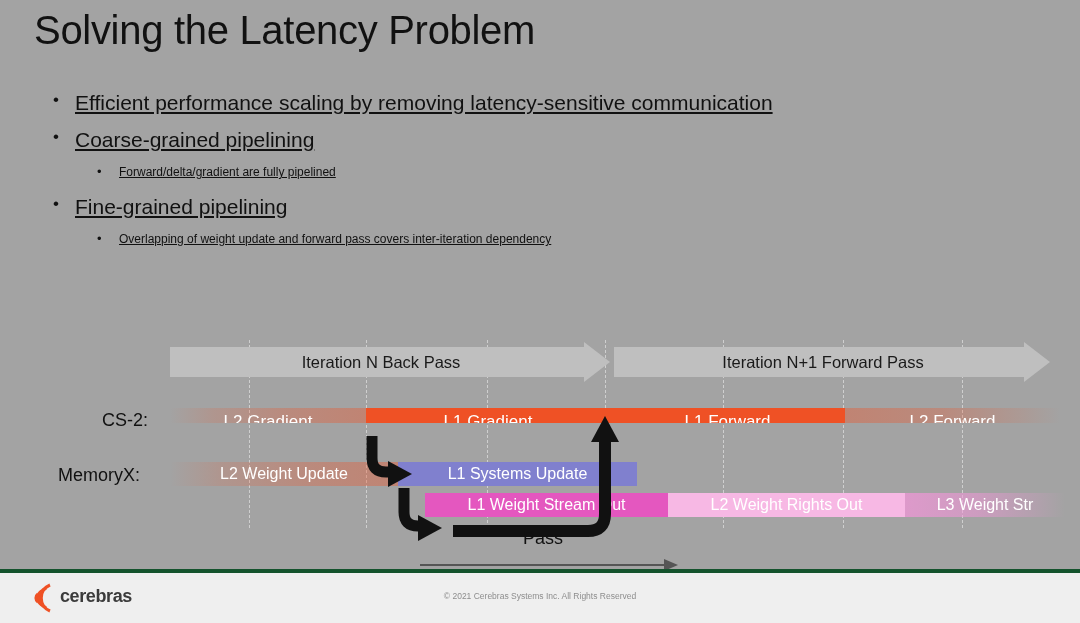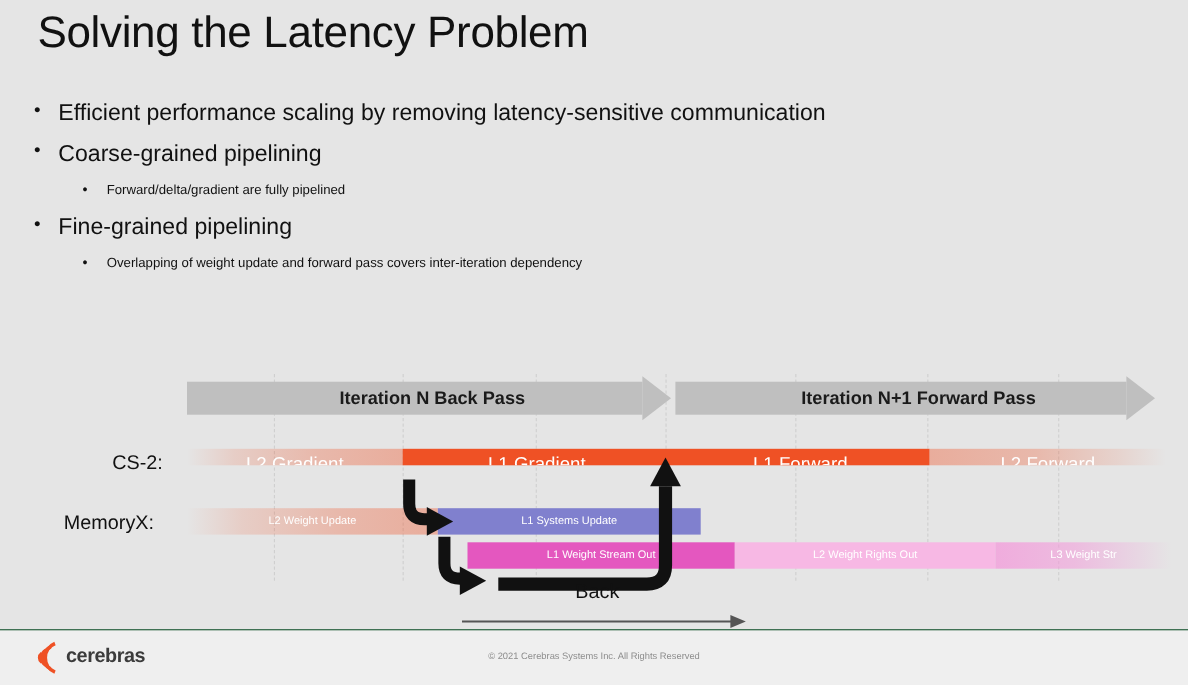--- a/index.html
+++ b/index.html
@@ -4,62 +4,62 @@
 <style>
   html,body{margin:0;padding:0;}
   body{
     width:1080px;height:623px;
     background:#ffffff;
     font-family:"Liberation Sans", sans-serif;
     color:#111111;
     overflow:hidden;
     position:relative;
   }
-  .slide{position:absolute;inset:0;background:#e5e5e5;}
+  .slide{position:absolute;inset:0;background:#a3a3a3;}
 
   
   .title{
     position:absolute;left:34px;top:8px;
     font-size:40px;font-weight:400;color:#111;
     letter-spacing:-0.3px;white-space:nowrap;
   }
 
   
-  .bullets{position:absolute;left:27px;top:92px;width:1000px;}
+  .bullets{position:absolute;left:49px;top:92px;width:1000px;text-decoration:underline;}
   .b1{position:relative;padding-left:26px;font-size:21px;line-height:1.0;color:#111;margin-bottom:16px;}
   .b1::before{content:"\2022";position:absolute;left:4px;top:-1px;font-size:17px;color:#111;}
   .b2{position:relative;padding-left:30px;font-size:12px;line-height:1.0;color:#111;margin:12px 0 0 40px;}
   .b2::before{content:"\2022";position:absolute;left:8px;top:-1px;font-size:13px;color:#111;}
 
   
   .diagram{position:absolute;left:0;top:330px;width:1080px;height:235px;}
 
   .gridlines{position:absolute;left:0;top:0;width:1080px;height:200px;}
   .gl{position:absolute;top:10px;height:188px;width:0;border-left:1px dashed #cfcfcf;}
 
   
   .banner{position:absolute;height:40px;}
   .banner .body{position:absolute;left:0;top:5px;height:30px;background:#bfbfbf;}
   .banner .head{
     position:absolute;top:0;width:0;height:0;
     border-top:20px solid transparent;border-bottom:20px solid transparent;
     border-left:26px solid #bfbfbf;
   }
   .banner .lbl{
-    position:absolute;left:16px;top:5px;height:30px;line-height:30px;
-    width:100%;text-align:center;font-size:16.5px;color:#1a1a1a;font-weight:bold;
+    position:absolute;left:4px;top:5px;height:30px;line-height:30px;
+    width:100%;text-align:center;font-size:16.5px;color:#1a1a1a;
   }
 
   
   .rowlabel{position:absolute;font-size:18px;color:#111;white-space:nowrap;}
 
   
   .bar{position:absolute;height:15px;line-height:28px;text-align:center;
        color:#ffffff;font-size:17px;white-space:nowrap;overflow:hidden;}
-  .bar.small{height:24px;line-height:24px;font-size:10px;}
+  .bar.small{height:24px;line-height:24px;font-size:16px;}
 
   .bar-orange{background:#ef5125;}
   .bar-purple{background:#8080ce;}
   .bar-magenta{background:#e457bf;}
   .bar-pink{background:#f7b8e4;}
 
   .fade-in-orange{
     background:linear-gradient(to right,rgba(239,81,37,0) 0%,rgba(239,81,37,0.16) 22%,rgba(239,81,37,0.30) 60%,rgba(239,81,37,0.38) 100%);
     color:#ffffff;
   }
@@ -72,21 +72,21 @@
     color:#ffffff;
   }
 
   .arrows{position:absolute;left:0;top:0;width:1080px;height:235px;pointer-events:none;}
 
   .time-label{position:absolute;font-size:18px;color:#111;}
 
   
   .footer{
     position:absolute;left:0;bottom:0;width:1080px;height:50px;
-    background:#efefef;border-top:1px solid #14532d;
+    background:#efefef;border-top:4px solid #14532d;
   }
   .logo{position:absolute;left:20px;top:9px;width:112px;height:32px;}
   .logo-text{
     position:absolute;left:40px;top:4px;font-size:18px;font-weight:700;
     color:#3b3b3b;letter-spacing:-0.4px;
   }
   .copyright{
     position:absolute;left:0;top:18px;width:1080px;text-align:center;
     font-size:8.5px;color:#8d8d8d;
   }
@@ -151,21 +151,21 @@
       <path d="M372,106 L372,128 Q372,142 386,142 L392,142" stroke="#111111" stroke-width="11" fill="none" stroke-linecap="butt"></path>
       <polygon points="388,131 412,144 388,157" fill="#111111"></polygon>
 
       <path d="M404,158 L404,182 Q404,196 418,196 L422,196" stroke="#111111" stroke-width="11" fill="none" stroke-linecap="butt"></path>
       <polygon points="418,185 442,198 418,211" fill="#111111"></polygon>
 
       <path d="M453,201 L588,201 Q605,201 605,184 L605,112" stroke="#111111" stroke-width="12" fill="none" stroke-linecap="butt"></path>
       <polygon points="591,112 605,86 619,112" fill="#111111"></polygon>
     </svg>
 
-    <div class="time-label" style="left:523px;top:198px;">Back</div>
+    <div class="time-label" style="left:523px;top:198px;">Pass</div>
     <svg style="position:absolute;left:420px;top:228px;width:260px;height:14px;" viewBox="0 0 260 14">
       <line x1="0" y1="7" x2="246" y2="7" stroke="#555555" stroke-width="2"></line>
       <polygon points="244,1 258,7 244,13" fill="#555555"></polygon>
     </svg>
   </div>
 
   <div class="footer">
     <div class="logo">
       <svg width="40" height="32" viewBox="0 0 40 32">
         <path d="M30 3 A14 14 0 0 0 30 29" stroke="#ef5125" stroke-width="3.2" fill="none"></path>

